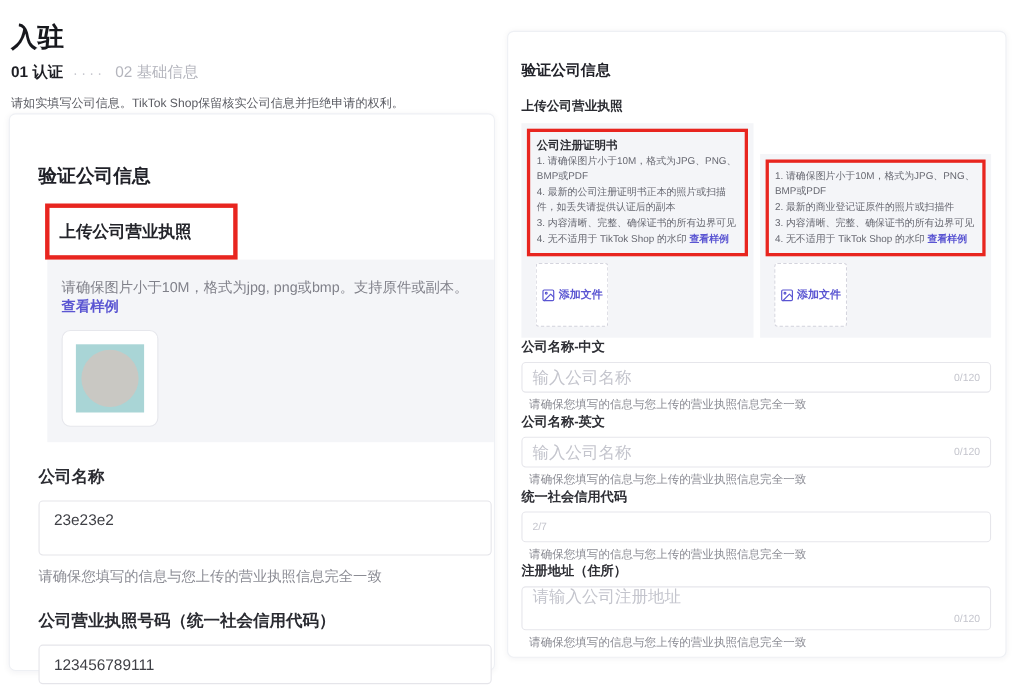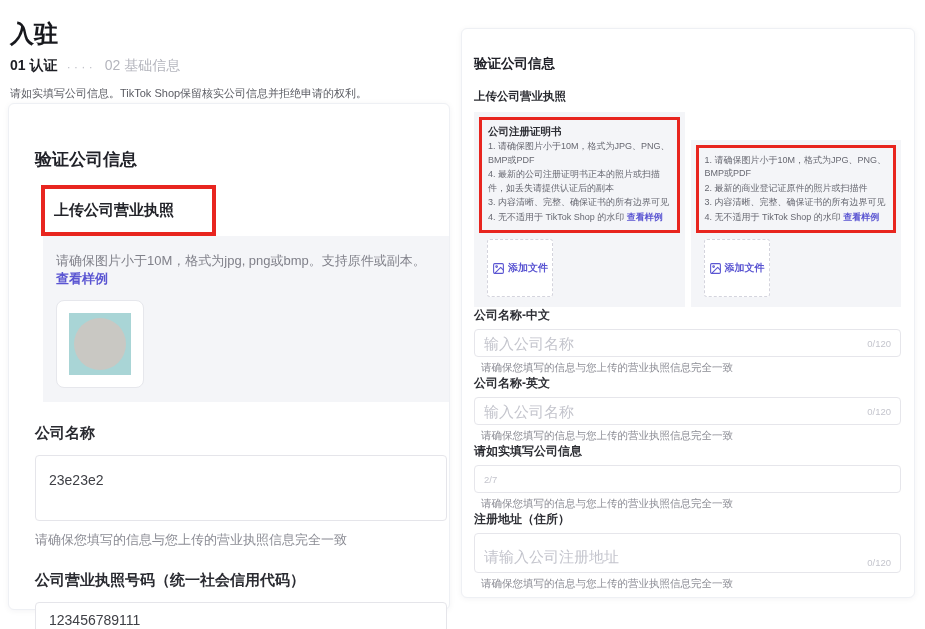--- a/index.html
+++ b/index.html
@@ -44,21 +44,21 @@
   }
   .thumb-img { width:62px; height:62px; background:#a9d5d6; display:flex; align-items:center; justify-content:center; }
   .thumb-circle { width:52px; height:52px; border-radius:50%; background:#c9c8c3; }
 
   .lp-label { display:block; font-size:15px; font-weight:bold; margin:22px 0 0; color:#2a2b31; }
   .text-input {
     display:block; width:calc(100% - 2px); margin-top:12px; background:#fff;
     border:1px solid #e5e5ea; border-radius:4px; outline:none;
     font-family:inherit; font-size:14px; color:#3f4046; padding:0 13px;
   }
-  .in-lg { height:66px; padding-bottom:16px; }
+  .in-lg { height:50px; padding-bottom:16px; }
   .in-md { height:36px; }
   .lp-helper { margin:10px 0 0; font-size:13px; color:#8b8c94; }
 
   
   .rp-title { font-size:13.5px; font-weight:bold; margin:0; color:#202128; }
   .rp-sub { font-size:11.5px; font-weight:bold; margin:16px 0 0; color:#2a2b31; }
   .cols { display:flex; gap:6px; margin-top:8px; align-items:flex-end; }
   .col { flex:1; background:#f4f5f8; padding:5px; }
   .red-box { border:3px solid #e8251f; padding:5px 6px 6px; }
   .rb-title { font-size:10.5px; font-weight:bold; color:#2c2d33; }
@@ -77,21 +77,21 @@
     margin-top:5px; height:28px; background:#fff; border:1px solid #e6e6eb; border-radius:4px;
     display:flex; align-items:center; gap:6px; padding:0 9px; position:relative;
   }
   .finput input {
     flex:1; min-width:0; border:none; outline:none; background:transparent; padding:0;
     font-family:inherit; font-size:15px; color:#3f4046;
   }
   .finput input::placeholder { color:#c4c5cd; opacity:1; }
   .counter { font-size:9.5px; color:#c4c5cd; flex:none; }
   .fhelper { margin:4px 0 0 7px; font-size:10.5px; color:#8b8c94; }
-  .in-area { height:40px; align-items:flex-start; padding-top:14px; }
+  .in-area { height:40px; align-items:flex-start; padding-top:0; }
   .in-area .counter { position:absolute; right:9px; bottom:4px; }
   .icon { display:flex; align-items:center; justify-content:center; flex:none; }
 </style>
 </head>
 <body>
 
 <div class="page-header">
   <h1 class="page-title">入驻</h1>
   <div class="steps">
     <span class="step-active">01 认证</span>
@@ -193,21 +193,21 @@
   <div class="fgroup">
     <div class="flabel">公司名称-英文</div>
     <div class="finput">
       <input type="text" placeholder="输入公司名称" style="">
       <span class="counter">0/120</span>
     </div>
     <p class="fhelper">请确保您填写的信息与您上传的营业执照信息完全一致</p>
   </div>
 
   <div class="fgroup">
-    <div class="flabel">请如实填写公司信息</div>
+    <div class="flabel">统一社会信用代码</div>
     <div class="finput">
       <span class="counter">2/7</span>
     </div>
     <p class="fhelper">请确保您填写的信息与您上传的营业执照信息完全一致</p>
   </div>
 
   <div class="fgroup">
     <div class="flabel">注册地址（住所）</div>
     <div class="finput in-area">
       <input type="text" placeholder="请输入公司注册地址" style="">

